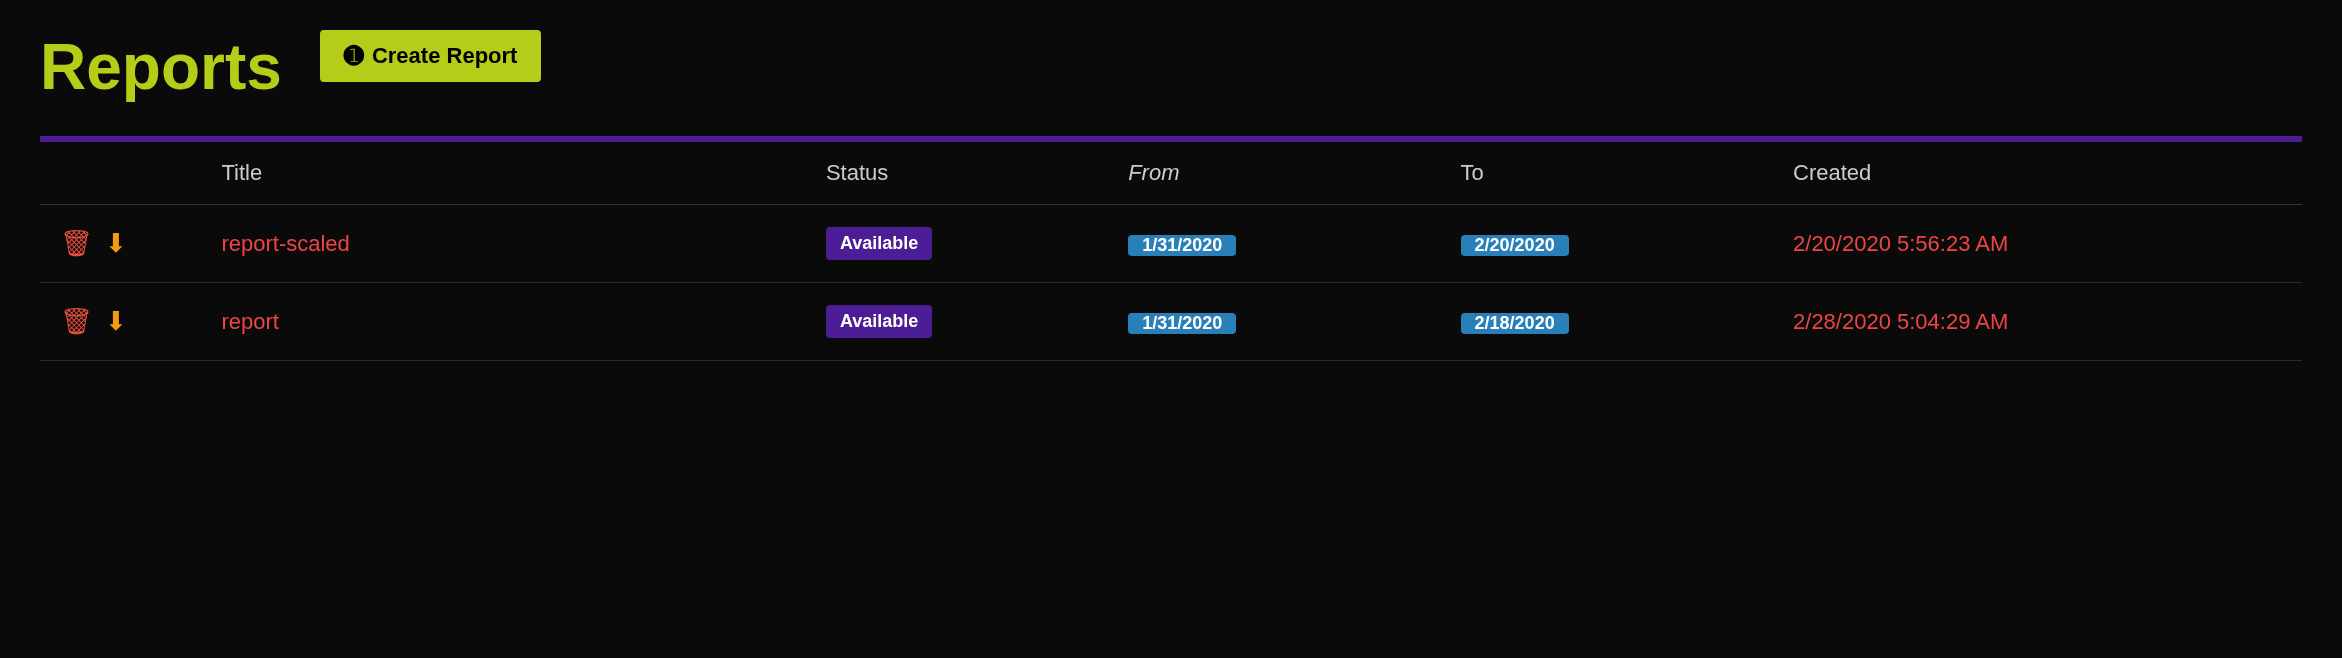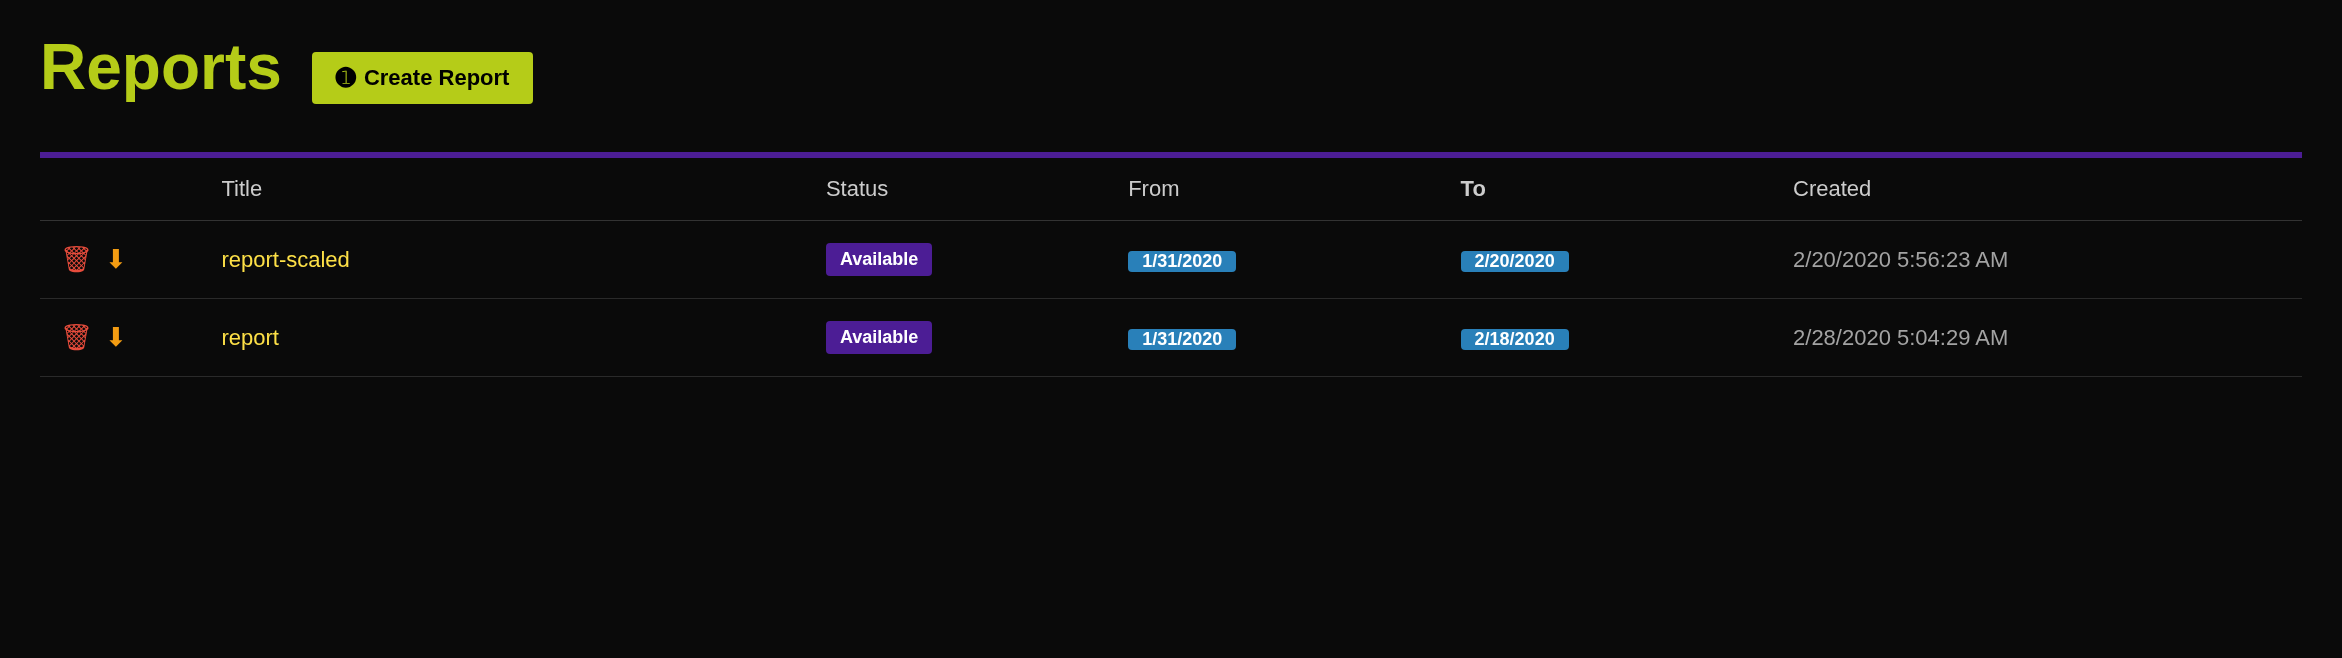--- a/index.html
+++ b/index.html
@@ -16,23 +16,23 @@
       min-height: 658px;
       overflow-x: hidden;
     }
 
     .page-container {
       padding: 30px 40px;
     }
 
     .header {
       display: flex;
-      align-items: flex-end;
-      gap: 30px;
-      margin-bottom: 48px;
+      align-items: flex-start;
+      gap: 38px;
+      margin-bottom: 32px;
     }
 
     .page-title {
       color: #b5cc18;
       font-size: 64px;
       font-weight: bold;
     }
 
     .create-report-btn {
       background-color: #b5cc18;
@@ -79,25 +79,25 @@
     .table-header th.col-title {
       width: 400px;
     }
 
     .table-header th.col-status {
       width: 200px;
     }
 
     .table-header th.col-from {
       width: 220px;
+      font-style: italic;
     }
 
     .table-header th.col-to {
       width: 220px;
-      font-weight: bold;
     }
 
     .table-header th.col-created {
       width: 350px;
       margin-top: 20px;
     }
 
     .table-row {
       border-bottom: 1px solid #2a2a2a;
     }
@@ -140,26 +140,26 @@
       background-color: #2980b9;
       color: #ffffff;
       padding: 0 14px;
       border-radius: 4px;
       font-size: 18px;
       font-weight: bold;
       display: inline-block;
     }
 
     .created-text {
-      color: #a3a3a3;
+      color: #ef4444;
       font-size: 22px;
     }
 
     .report-name {
-      color: #fde047;
+      color: #ef4444;
       font-size: 22px;
     }
   </style>
 </head>
 <body>
 
 <div class="page-container">
 
   <div class="header">
     <h1 class="page-title">Reports</h1>

